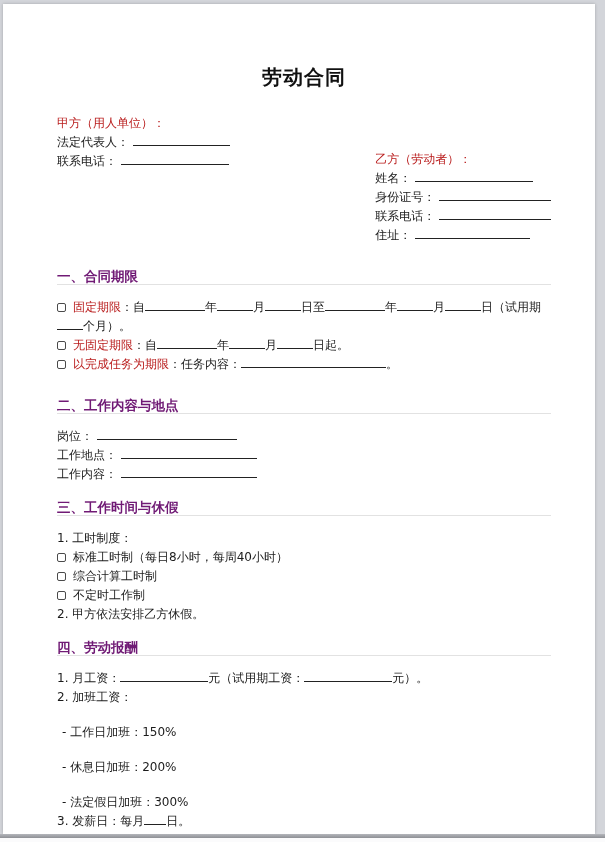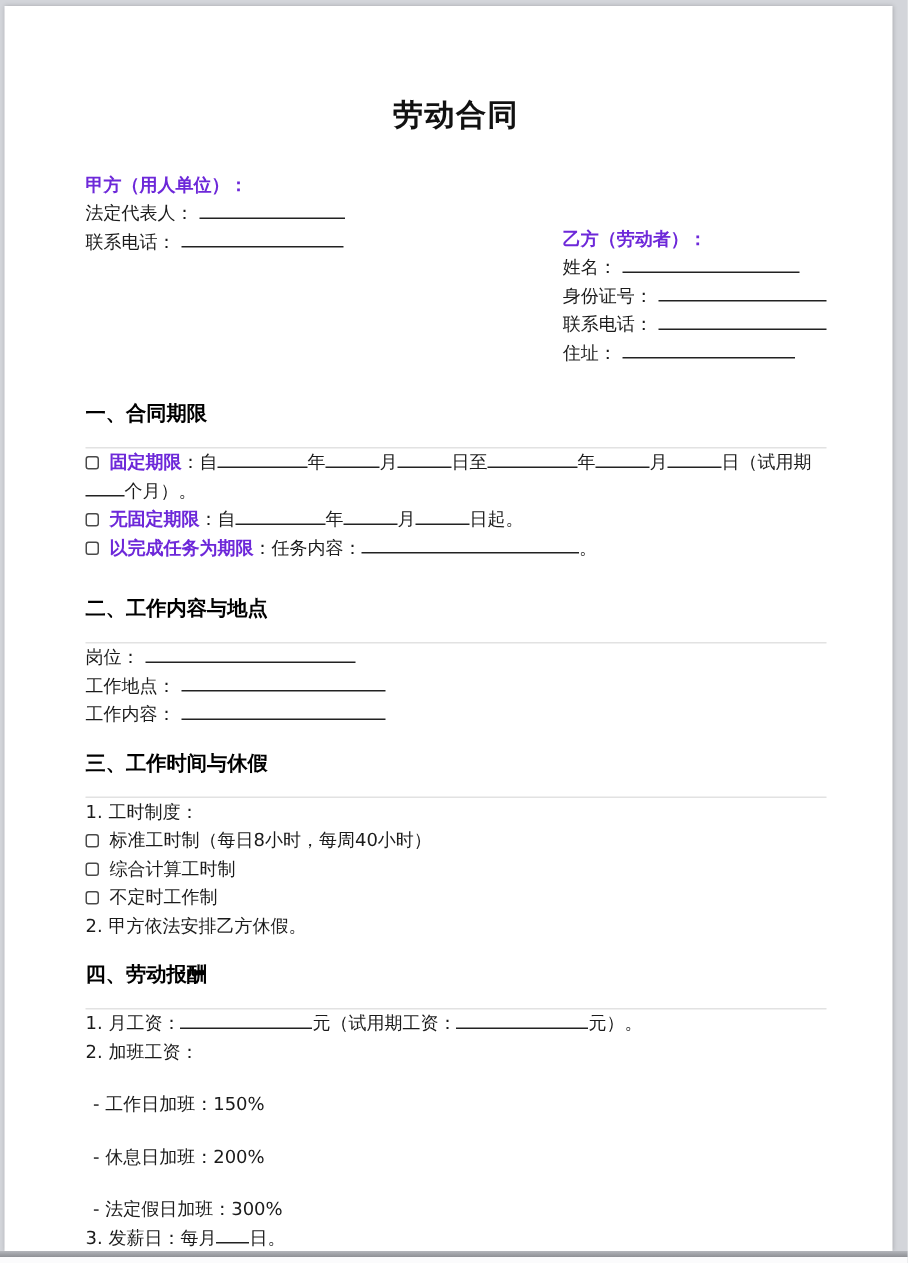--- a/index.html
+++ b/index.html
@@ -20,40 +20,40 @@
     overflow: hidden;
   }
   .doc-title {
     font-size: 20px;
     font-weight: 700;
     text-align: center;
     line-height: 26px;
     letter-spacing: 1px;
     margin-bottom: 24px;
     color: #111;
-    font-family: Liberation Serif, serif;
   }
   .parties { display: flex; }
   .party-col { width: 322px; }
   .party-col:last-child { width: auto; flex: 1; margin-top: 36px; }
   .row {
     font-size: 12px;
     line-height: 19px;
     white-space: nowrap;
   }
   .row.wrap { white-space: normal; }
-  .bold { font-weight: 700; color: #6d28d9; }
+  .bold { font-weight: 400; color: #b91c1c; }
   .sec-heading {
     font-size: 13.5px;
     font-weight: 700;
-    color: #000000;
+    color: #701a75;
     line-height: 15px;
-    padding-bottom: 14px;
+    padding-bottom: 0;
     border-bottom: 1px solid #e2e2e2;
     margin-top: 16px;
+    margin-bottom: 13px;
   }
   .sec-heading.mt-lg { margin-top: 24px; }
   .bl {
     display: inline-block;
     height: 12px;
     border-bottom: 1.2px solid #222;
     vertical-align: baseline;
   }
   .cb {
     display: inline-block;

